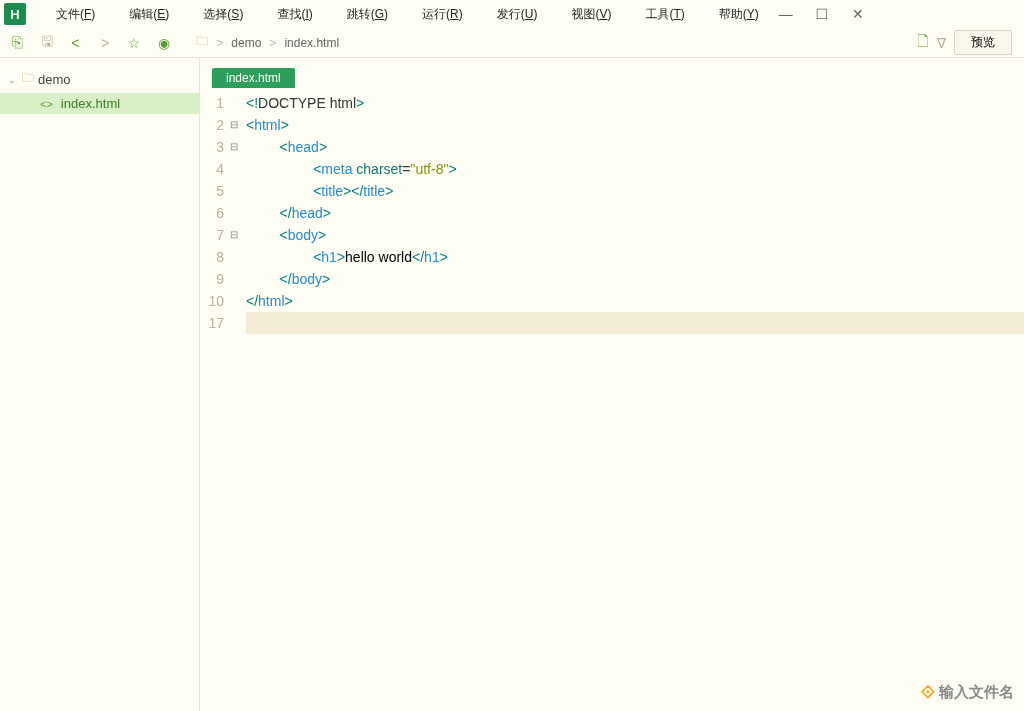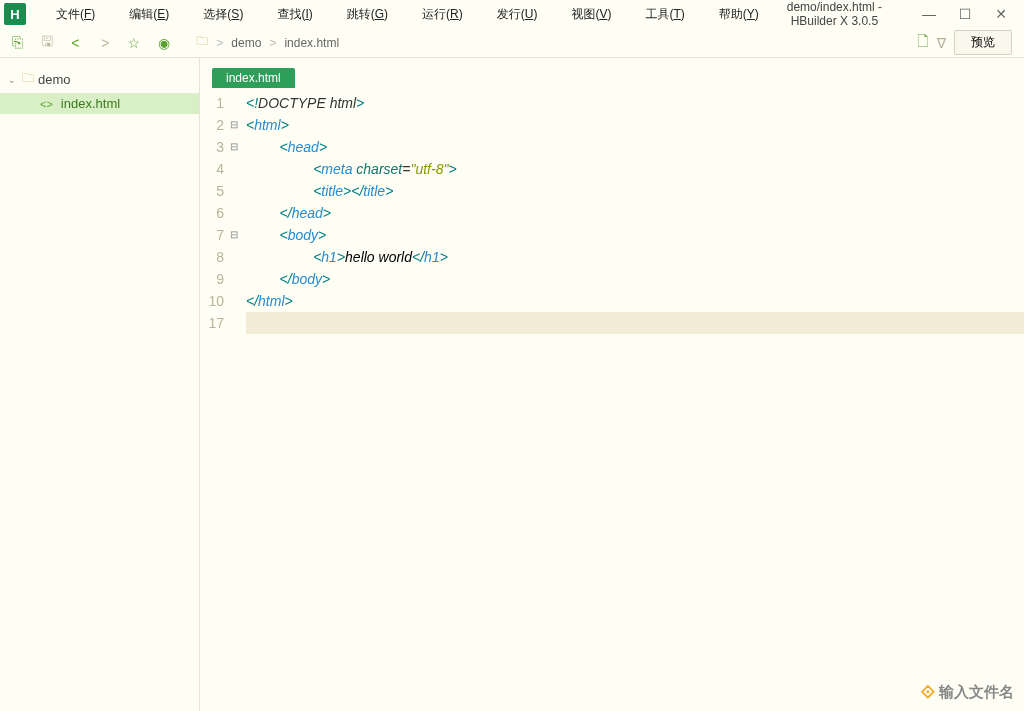--- a/index.html
+++ b/index.html
@@ -36,21 +36,21 @@
 .file-icon { color: #5aa02e; font-size: 11px; }
 
 
 .editor-area { flex: 1; display: flex; flex-direction: column; background: #fffef5; }
 .tabs { display: flex; padding: 10px 12px 0 12px; }
 .tab { background: #2e9e5b; color: #fff; padding: 3px 14px; font-size: 12px; border-radius: 2px 2px 0 0; }
 .code-area { display: flex; flex: 1; font-family: Consolas, "Courier New", monospace; font-size: 14px; line-height: 22px; padding-top: 4px; }
 .gutter { width: 30px; text-align: right; color: #b8b49a; padding-right: 6px; user-select: none; }
 .fold { width: 16px; color: #888; font-size: 10px; user-select: none; }
 .code { flex: 1; white-space: pre; color: #333; }
-.code .row { height: 22px; font-style: italic; }
+.code .row { height: 22px; }
 .code .row.current { background: #f2edd4; width: 100%; }
 .tagb { color: #008080; } 
 .tagname { color: #268bd2; } 
 .attr { color: #0f766e; } 
 .str { color: #859900; } 
 .doctype { color: #333; }
 .text { color: #000000; }
 
 
 .watermark { position: absolute; right: 10px; bottom: 8px; font-size: 15px; font-weight: bold; color: #888; display: flex; align-items: center; gap: 4px; }
@@ -66,21 +66,20 @@
       <span class="menu-item">编辑(<u>E</u>)</span>
       <span class="menu-item">选择(<u>S</u>)</span>
       <span class="menu-item">查找(<u>I</u>)</span>
       <span class="menu-item">跳转(<u>G</u>)</span>
       <span class="menu-item">运行(<u>R</u>)</span>
       <span class="menu-item">发行(<u>U</u>)</span>
       <span class="menu-item">视图(<u>V</u>)</span>
       <span class="menu-item">工具(<u>T</u>)</span>
       <span class="menu-item">帮助(<u>Y</u>)</span>
     </div>
-  <div class="title-center">demo/index.html - HBuilder X 3.0.5</div>
   <div class="win-controls">
     <span class="win-btn">—</span>
     <span class="win-btn">☐</span>
     <span class="win-btn">✕</span>
   </div>
 </div>
 
 <div class="toolbar">
   <span class="tool-icon">⎘</span>
   <span class="tool-icon" style="color:#b8b49a">🖫</span>

